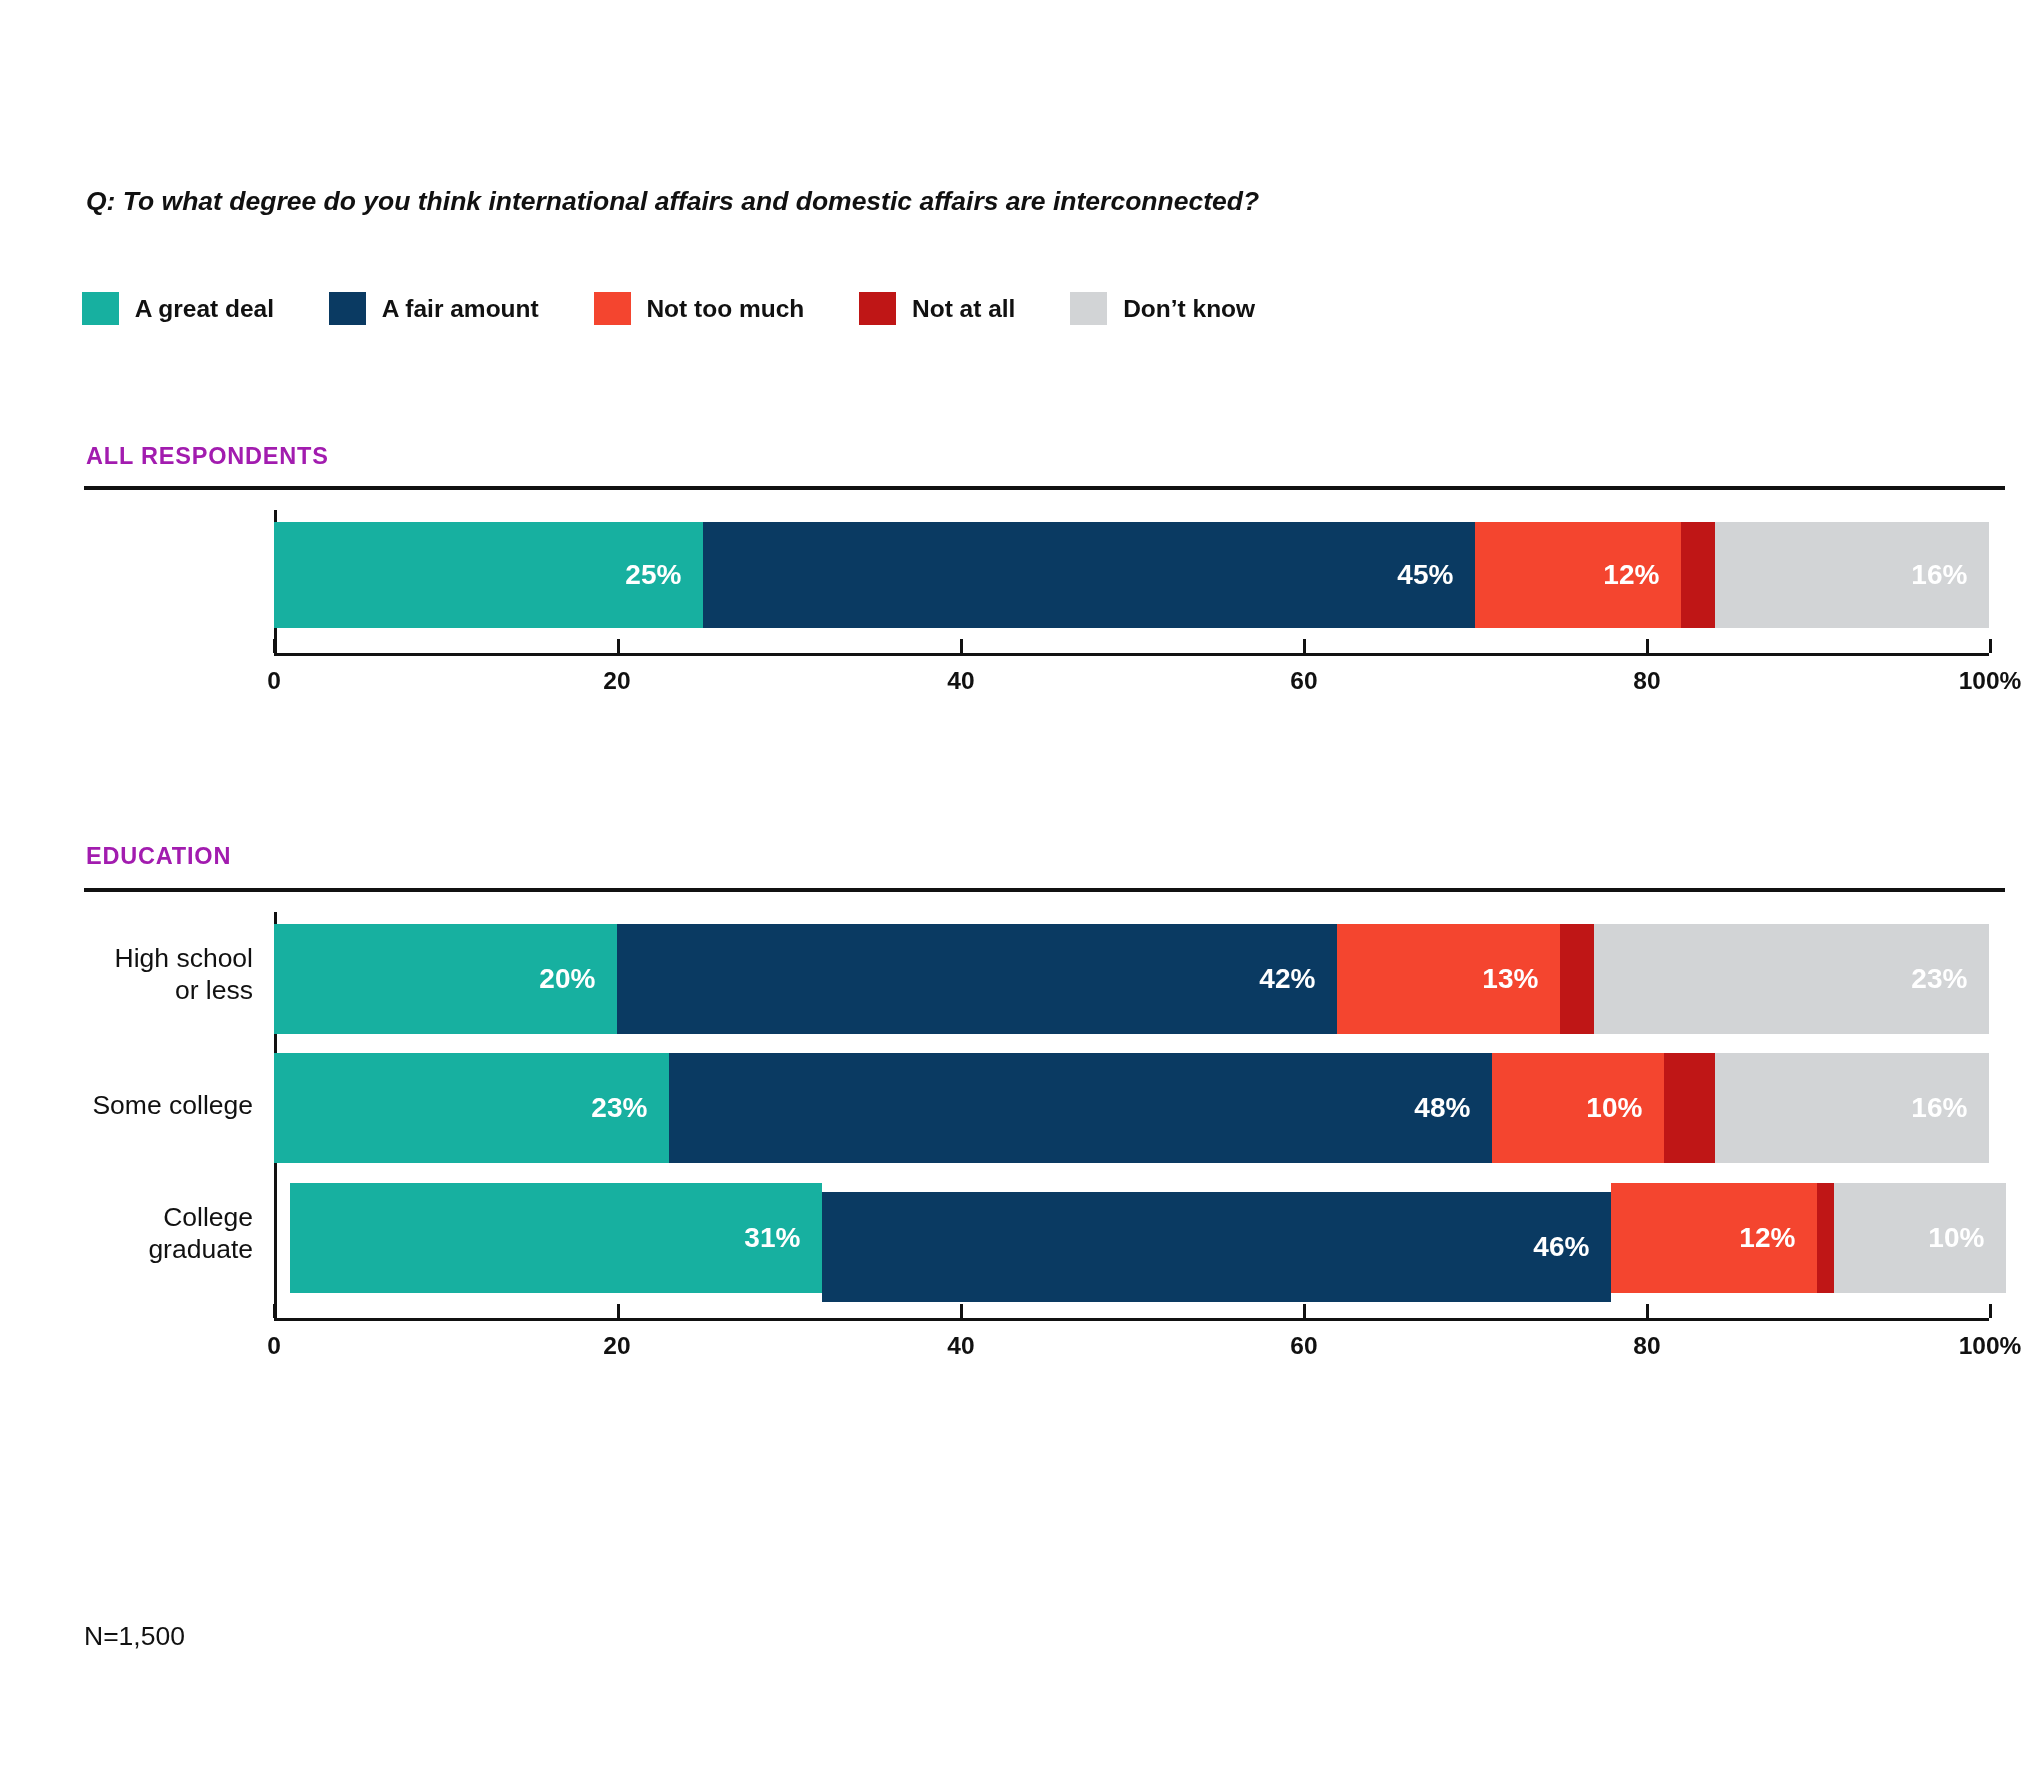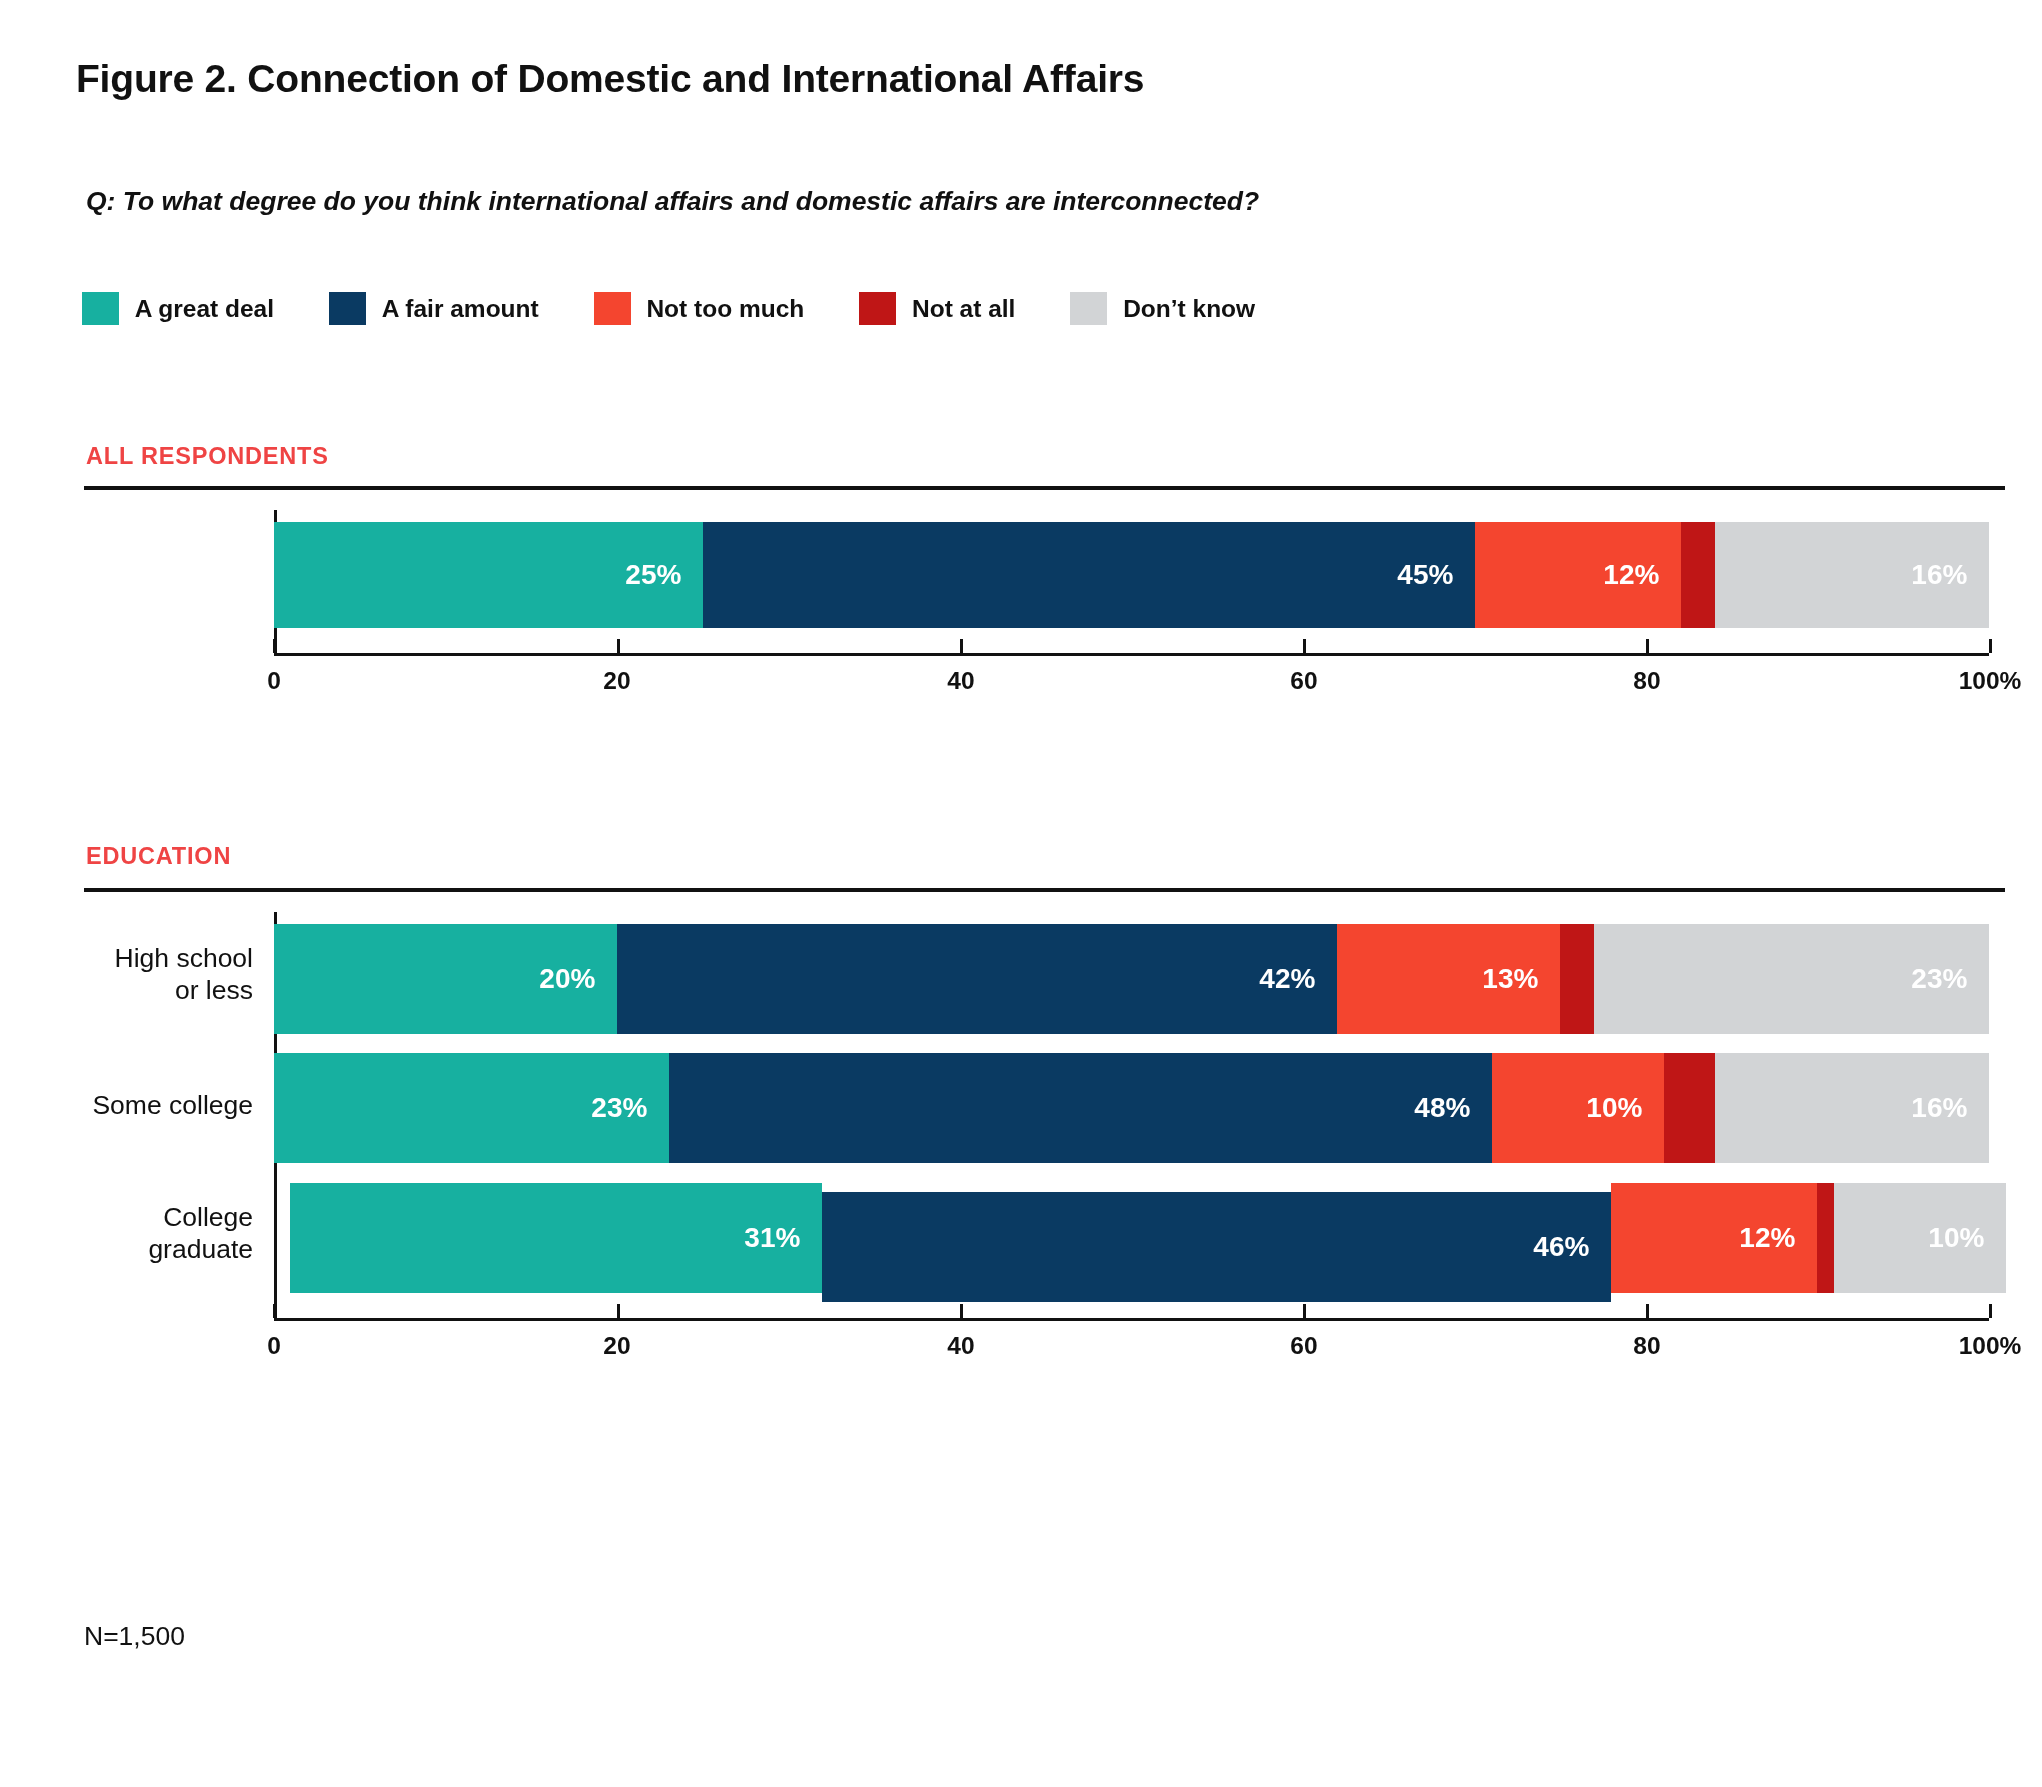--- a/index.html
+++ b/index.html
@@ -66,21 +66,21 @@
     color: #111111;
     white-space: nowrap;
   }
 
   
   .section-header {
     position: absolute;
     font-size: 23.5px;
     font-weight: bold;
     letter-spacing: 0.8px;
-    color: #ef4444;
+    color: #a21caf;
   }
   .section-rule {
     position: absolute;
     height: 3.9px;
     background: #111111;
     left: 84px;
     width: 1921px;
   }
 
   
@@ -147,21 +147,20 @@
     font-size: 26.5px;
     color: #111111;
     line-height: 1.5;
   }
 </style>
 </head>
 <body>
 
 <div class="page">
 
-  <div class="title">Figure 2. Connection of Domestic and International Affairs</div>
   <div class="question">Q: To what degree do you think international affairs and domestic affairs are interconnected?</div>
 
   <div class="legend" id="legend-container">
       <div class="legend-item">
         <span class="legend-swatch" style="background: rgb(23, 176, 160);"></span>
         <span class="legend-label">A great deal</span>
       </div>
       <div class="legend-item">
         <span class="legend-swatch" style="background: rgb(10, 58, 98);"></span>
         <span class="legend-label">A fair amount</span>

